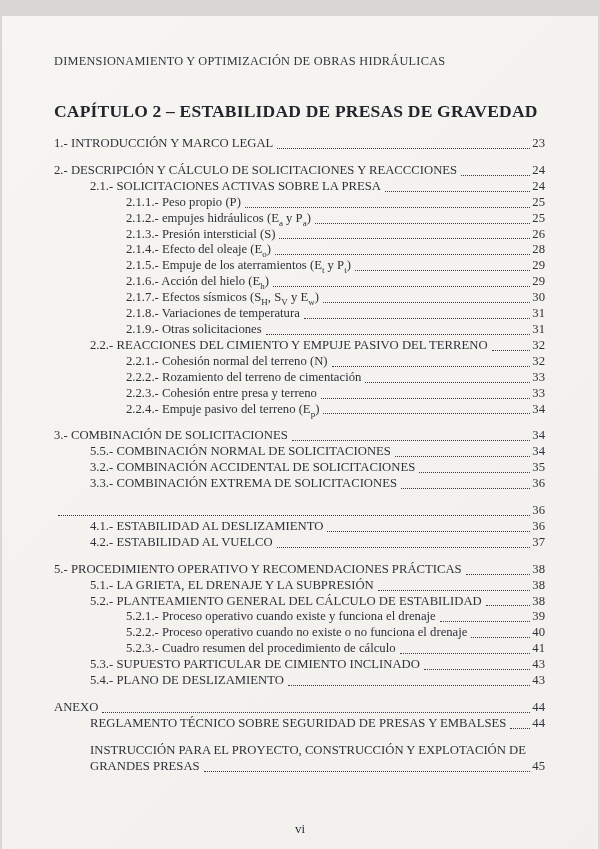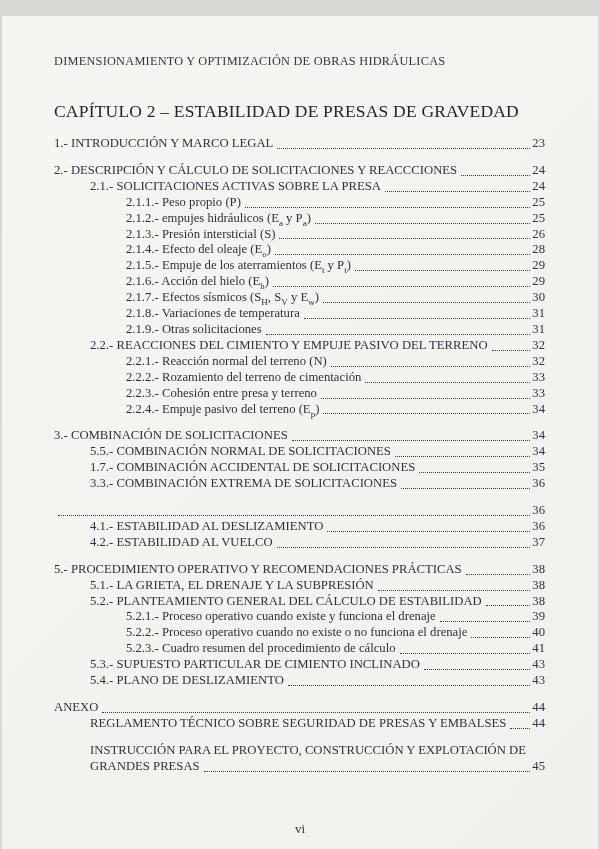--- a/index.html
+++ b/index.html
@@ -23,21 +23,21 @@
     font-size: 12.3px;
     line-height: 15px;
     letter-spacing: 0.25px;
     color: #34343e;
     white-space: nowrap;
   }
   .chapter-title {
     margin: 31px 0 0 0;
     font-size: 17.5px;
     line-height: 22px;
-    font-weight: normal;
+    font-weight: bold;
     letter-spacing: 0.2px;
     color: #24242c;
     white-space: nowrap;
   }
   .toc {
     margin-top: 14px;
   }
   .toc-row {
     display: flex;
     font-size: 12.7px;
@@ -144,21 +144,21 @@
         <span class="toc-label">2.1.9.- Otras solicitaciones</span>
         <span class="leader"></span>
         <span class="toc-page">31</span>
       </div>
       <div class="toc-row lvl1">
         <span class="toc-label">2.2.- REACCIONES DEL CIMIENTO Y EMPUJE PASIVO DEL TERRENO</span>
         <span class="leader"></span>
         <span class="toc-page">32</span>
       </div>
       <div class="toc-row lvl2">
-        <span class="toc-label">2.2.1.- Reacción normal del terreno (N)</span>
+        <span class="toc-label">2.2.1.- Cohesión normal del terreno (N)</span>
         <span class="leader"></span>
         <span class="toc-page">32</span>
       </div>
       <div class="toc-row lvl2">
         <span class="toc-label">2.2.2.- Rozamiento del terreno de cimentación</span>
         <span class="leader"></span>
         <span class="toc-page">33</span>
       </div>
       <div class="toc-row lvl2">
         <span class="toc-label">2.2.3.- Cohesión entre presa y terreno</span>
@@ -174,21 +174,21 @@
         <span class="toc-label">3.- COMBINACIÓN DE SOLICITACIONES</span>
         <span class="leader"></span>
         <span class="toc-page">34</span>
       </div>
       <div class="toc-row lvl1">
         <span class="toc-label">5.5.- COMBINACIÓN NORMAL DE SOLICITACIONES</span>
         <span class="leader"></span>
         <span class="toc-page">34</span>
       </div>
       <div class="toc-row lvl1">
-        <span class="toc-label">1.7.- COMBINACIÓN ACCIDENTAL DE SOLICITACIONES</span>
+        <span class="toc-label">3.2.- COMBINACIÓN ACCIDENTAL DE SOLICITACIONES</span>
         <span class="leader"></span>
         <span class="toc-page">35</span>
       </div>
       <div class="toc-row lvl1">
         <span class="toc-label">3.3.- COMBINACIÓN EXTREMA DE SOLICITACIONES</span>
         <span class="leader"></span>
         <span class="toc-page">36</span>
       </div>
       <div class="toc-row lvl0 gap">
         <span class="leader"></span>

